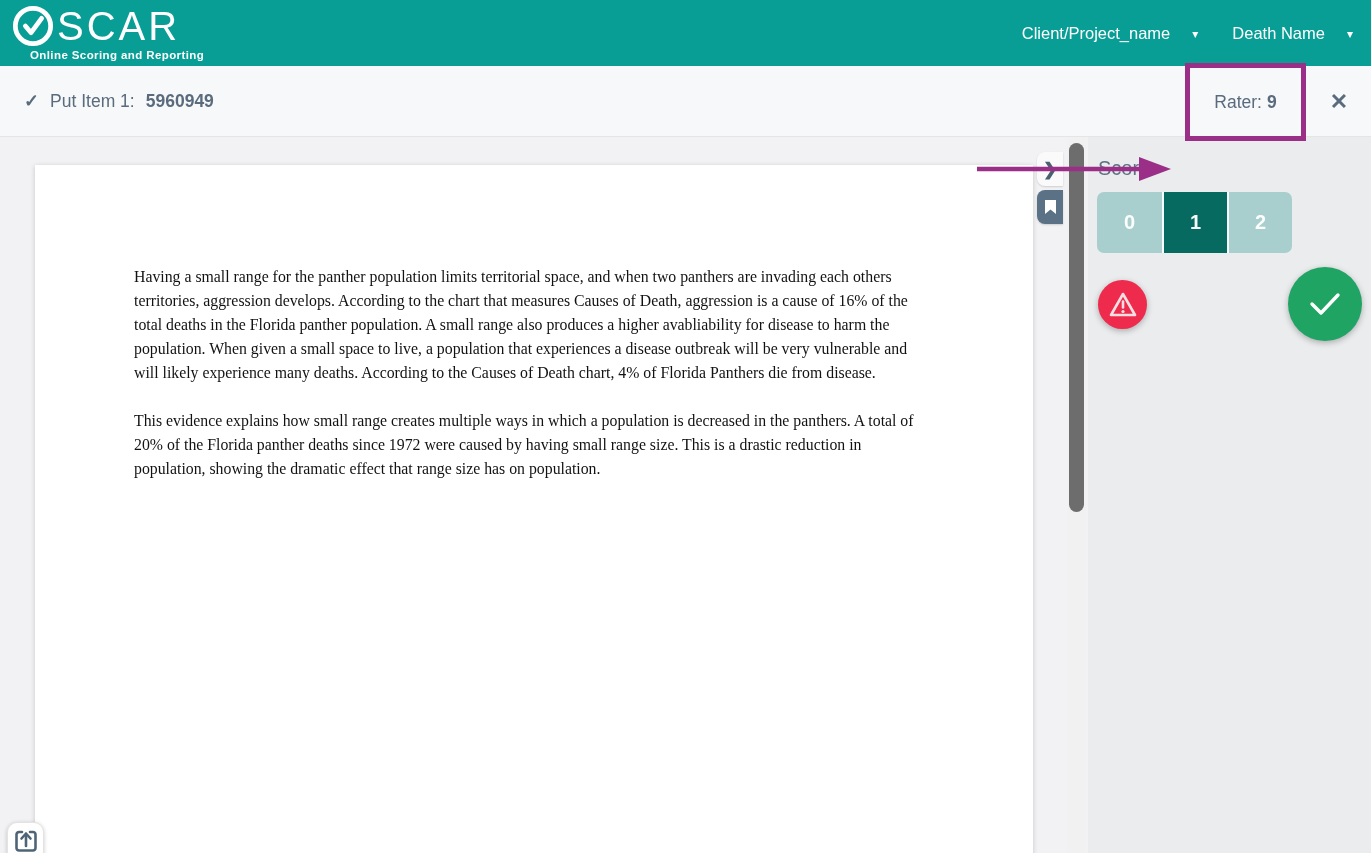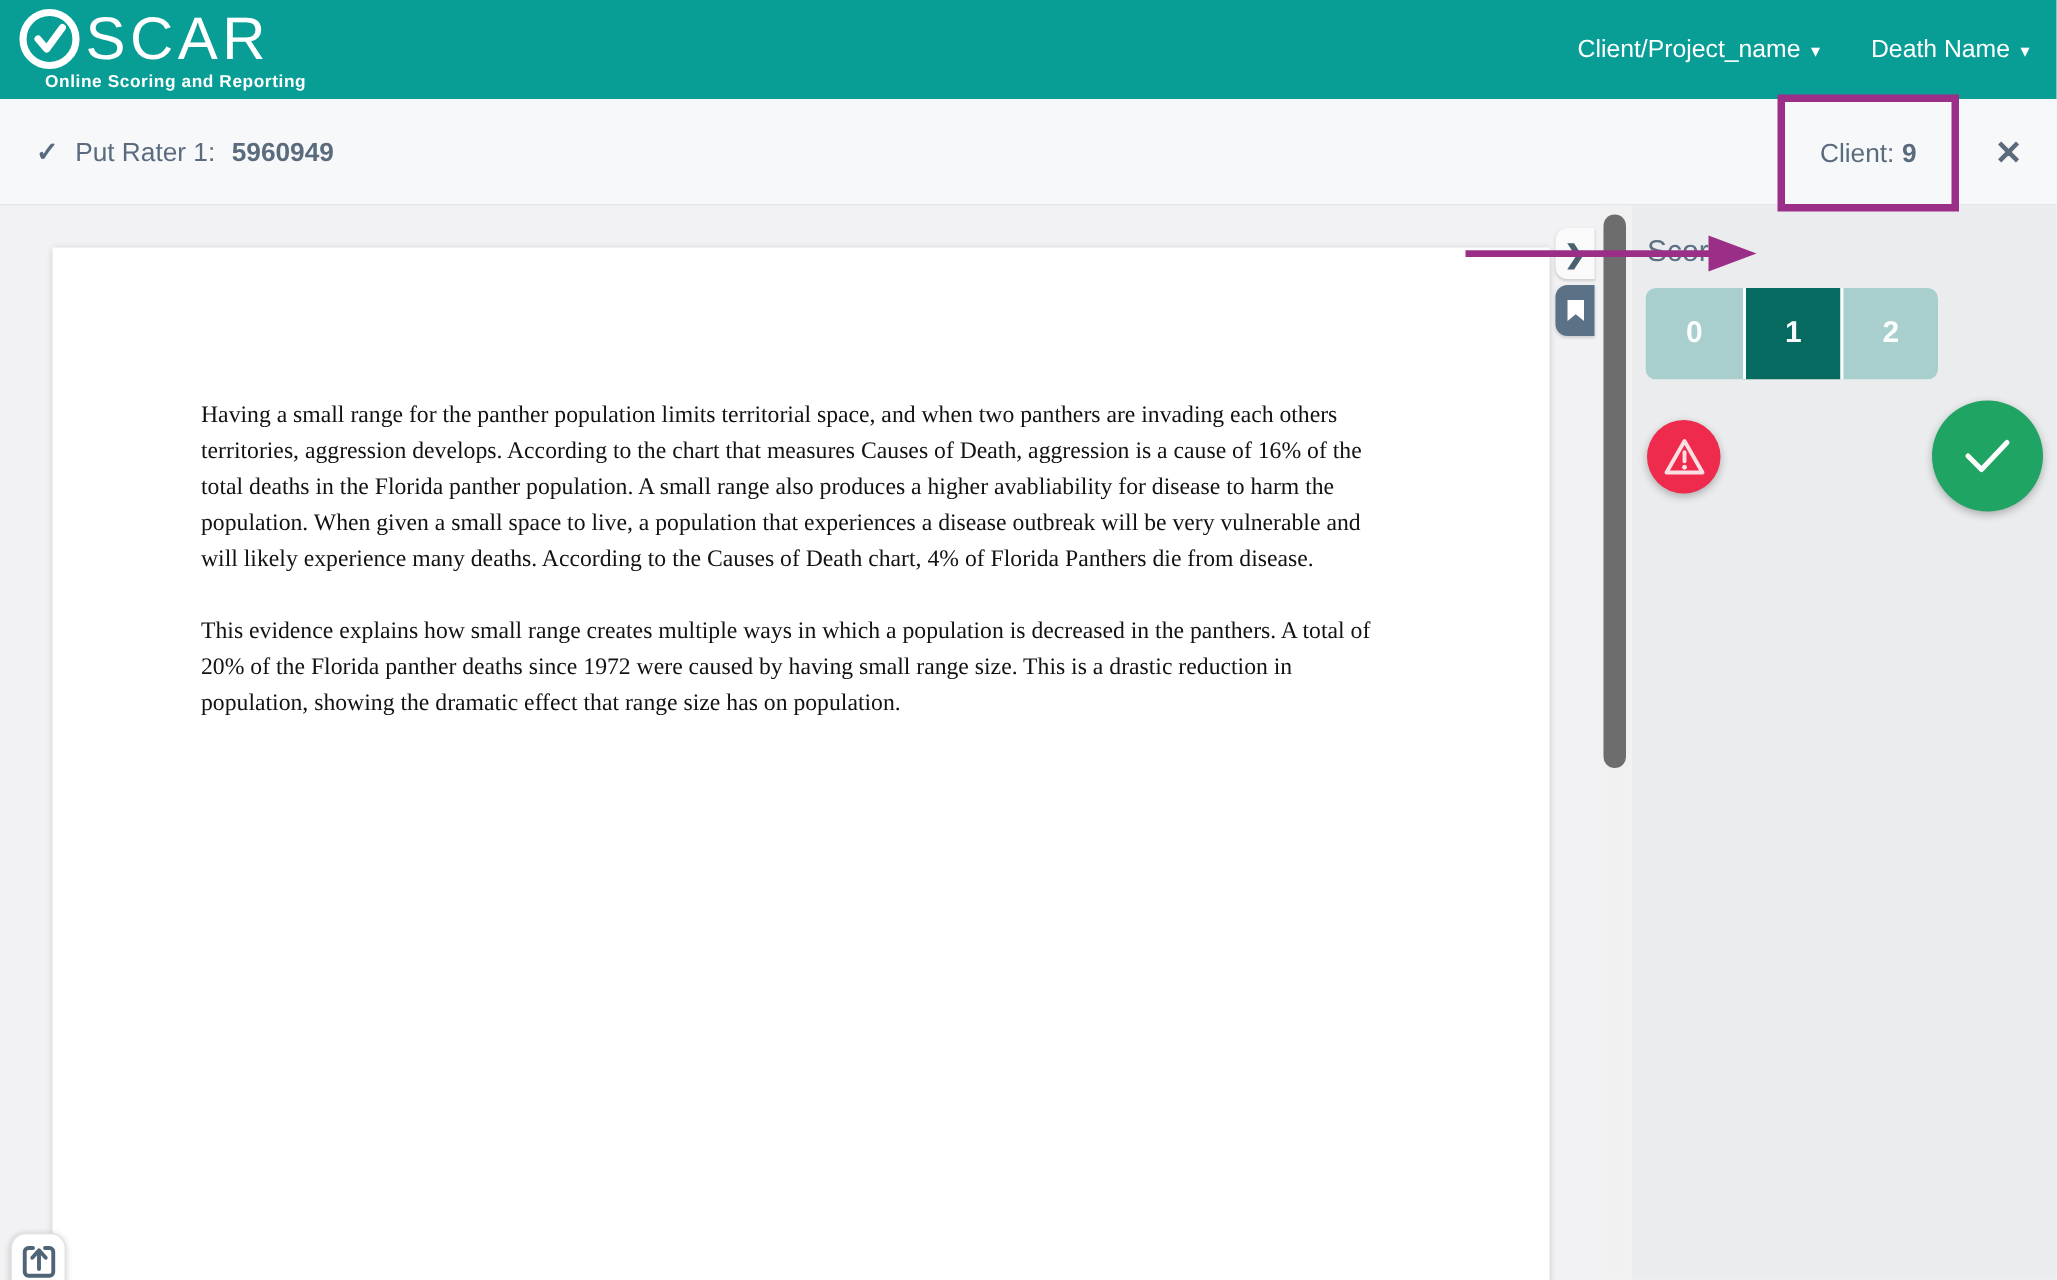--- a/index.html
+++ b/index.html
@@ -10,21 +10,21 @@
   .topbar { position:absolute; left:0; top:0; width:1371px; height:66px;
     background:#089e96; display:flex; align-items:center; justify-content:space-between;
     padding:0 18px 0 12px; }
   .brand { display:flex; flex-direction:column; line-height:1; }
   .brand-row { display:flex; align-items:center; }
   .brand-o { width:42px; height:42px; margin-right:3px; }
   .brand-word { color:#fff; font-size:40px; font-weight:500; letter-spacing:3px; }
   .brand-tag { color:#fff; font-size:11.5px; font-weight:700; letter-spacing:.4px; margin-top:3px; margin-left:18px; }
   .top-menus { display:flex; align-items:center; gap:34px; }
   .top-menu { color:#fff; font-size:16.5px; font-weight:500; display:flex; align-items:center;
-    gap:7px; cursor:pointer; }
+    gap:22px; cursor:pointer; }
   .caret { font-size:12px; line-height:1; position:relative; top:1px; }
 
   
   .subbar { position:absolute; left:0; top:66px; width:1371px; height:71px;
     background:#f7f8f9; border-bottom:1px solid #e3e5e7; }
   .item-info { position:absolute; left:24px; top:0; height:70px; display:flex; align-items:center;
     gap:11px; color:#5a6b7d; font-size:17.5px; }
   .item-check { color:#5a6b7d; font-size:18px; font-weight:700; }
   .item-id { font-weight:700; }
   .scored-box { position:absolute; left:1185px; top:-3px; width:121px; height:78px;
@@ -96,31 +96,31 @@
     <div class="top-menu">
       <span>Death Name</span>
       <span class="caret">▾</span>
     </div>
   </div>
 </div>
 
 <div class="subbar">
   <div class="item-info">
     <span class="item-check">✓</span>
-    <span>Put Rater 1:</span>
+    <span>Put Item 1:</span>
     <span class="item-id">5960949</span>
   </div>
 
   <svg class="annot-arrow" width="200" height="32">
     <line x1="2" y1="16" x2="166" y2="16" stroke="#9b2f87" stroke-width="4.5"></line>
     <polygon points="164,4 196,16 164,28" fill="#9b2f87"></polygon>
   </svg>
 
   <div class="scored-box">
-    <span>Client:</span>
+    <span>Rater:</span>
     <span class="scored-value">9</span>
   </div>
 
   <div class="close-btn">✕</div>
 </div>
 
 <div class="main">
 
   <div class="doc-region">
     <div class="doc-page">

